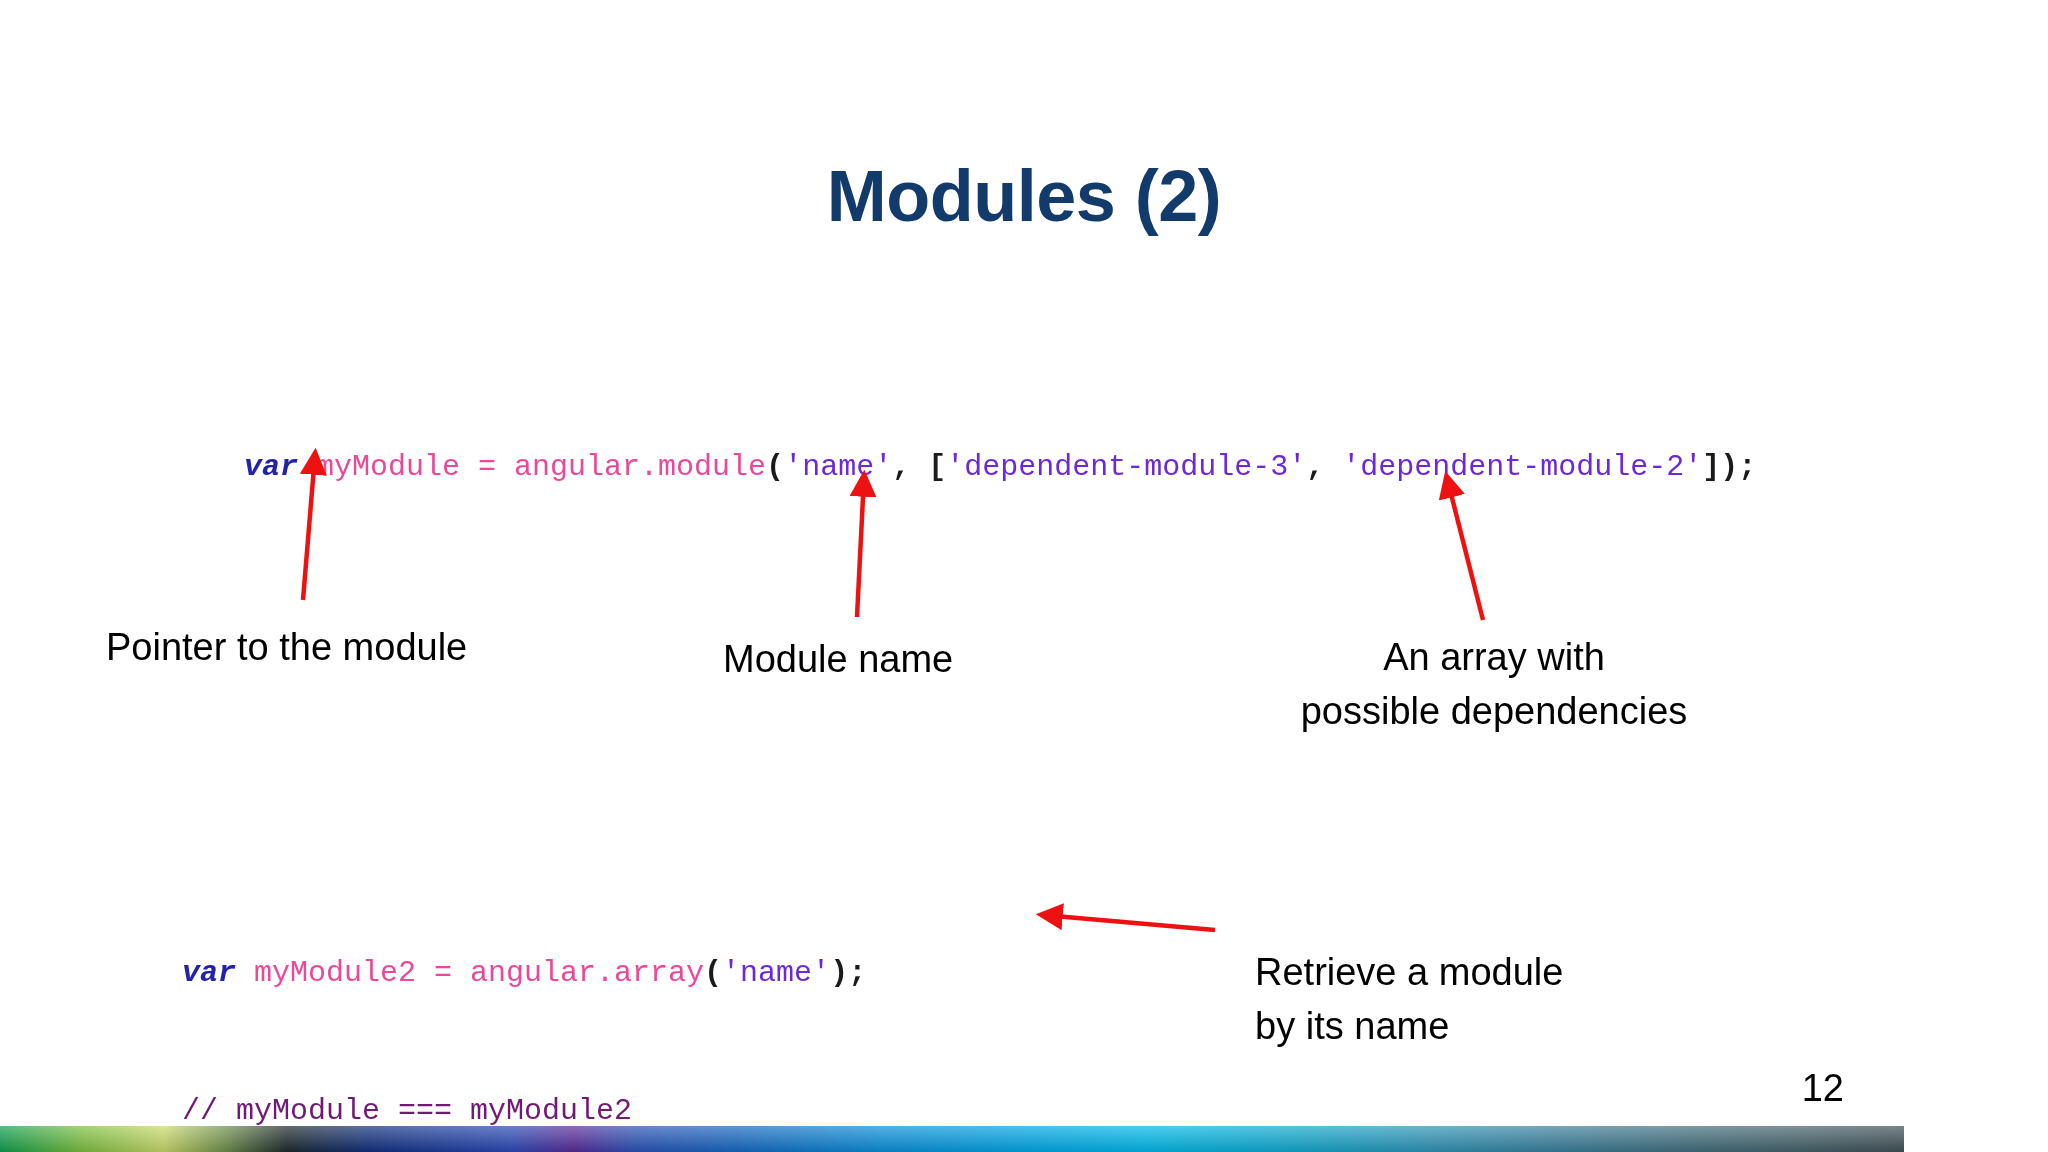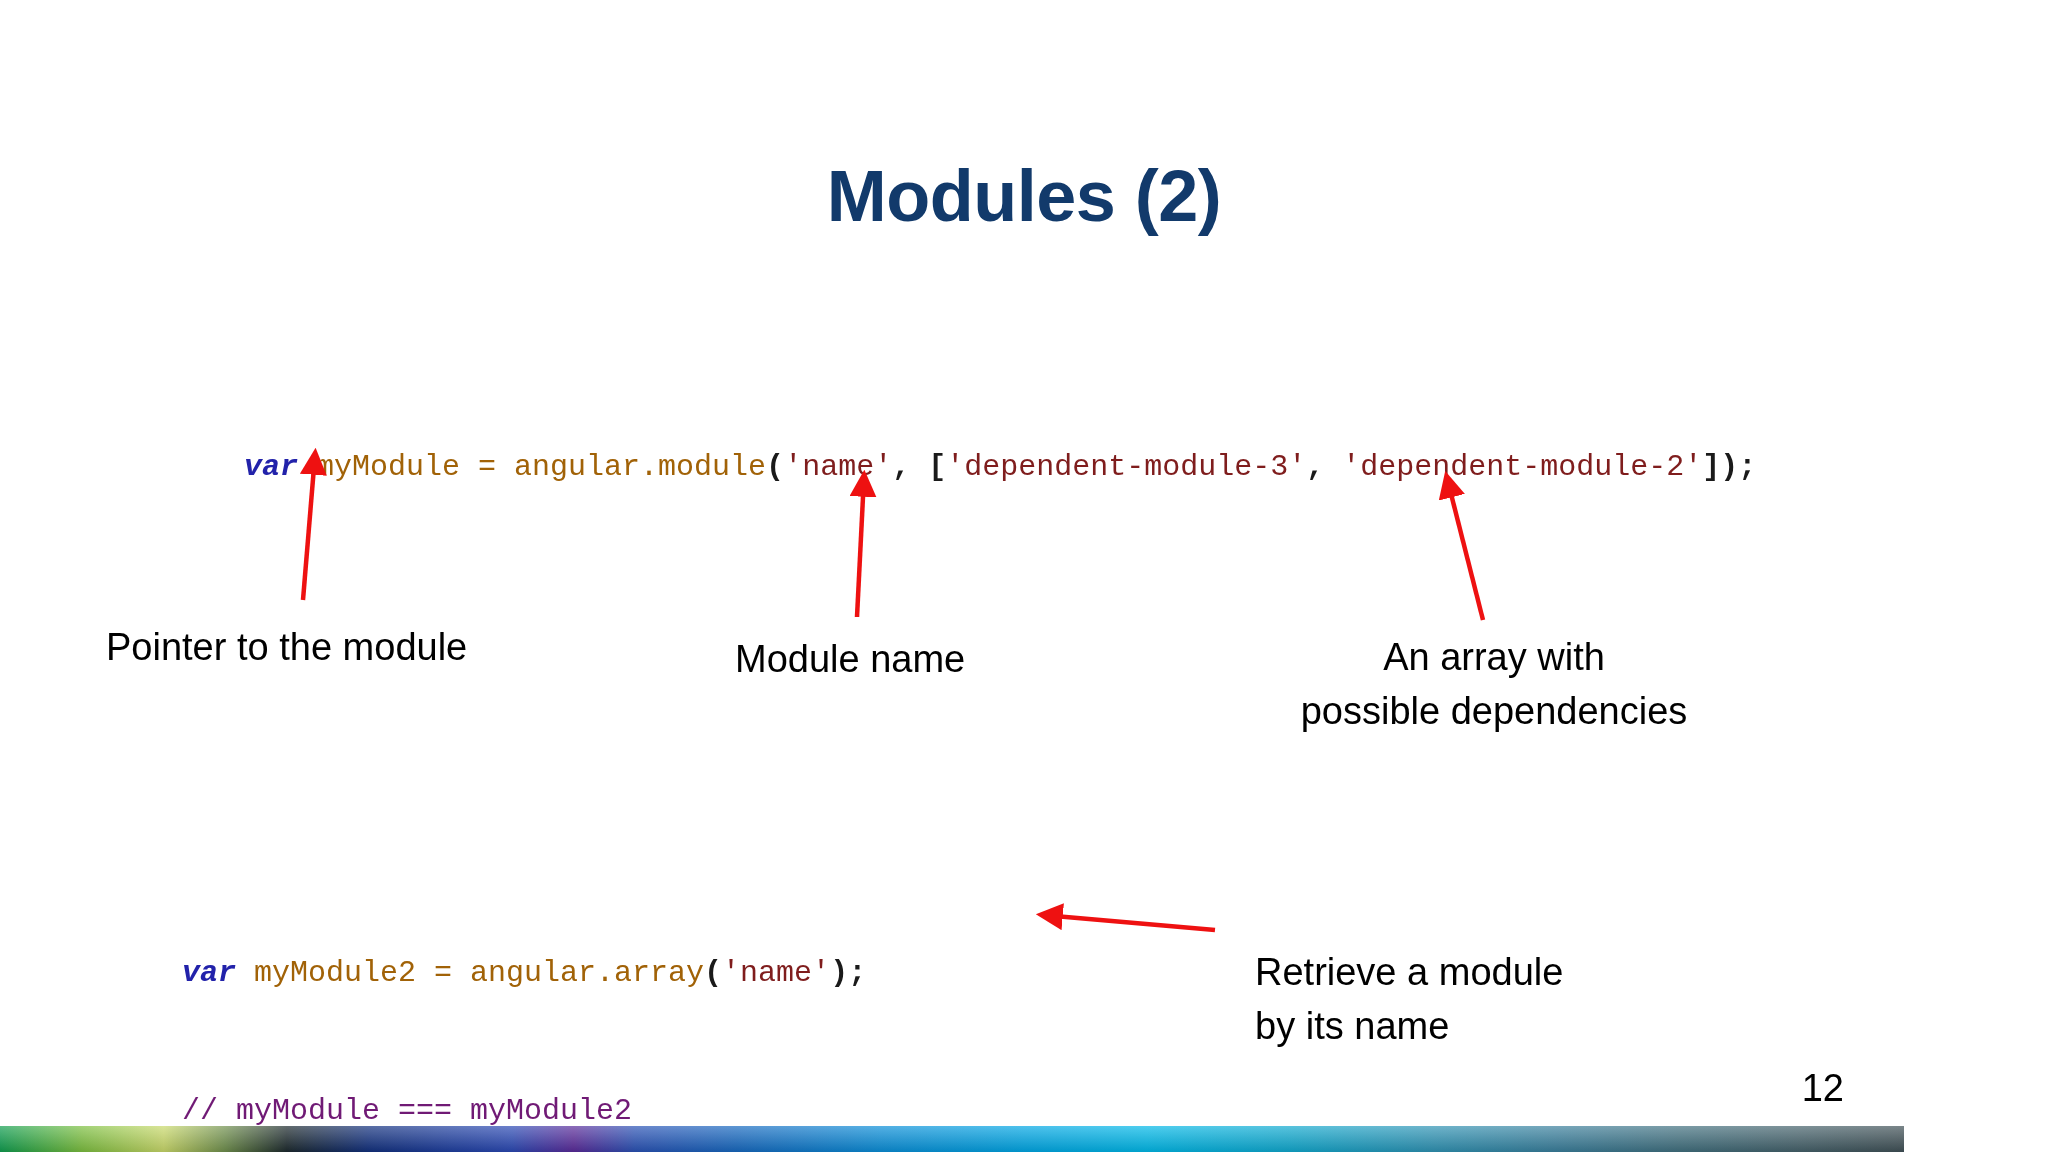--- a/index.html
+++ b/index.html
@@ -46,36 +46,36 @@
     color: #333333;
   }
   .code-block-1 { left: 172px; top: 398px; }
   .code-block-2 { left: 182px; top: 858px; }
 
   .tok-kw {
     color: #2222AA;
     font-weight: bold;
     font-style: italic;
   }
-  .tok-plain  { color: #a16207; }
-  .tok-str    { color: #7f1d1d; }
+  .tok-plain  { color: #ec4899; }
+  .tok-str    { color: #6d28d9; }
   .tok-punct  { color: #1a1a1a; font-weight: bold; }
   .tok-comment{ color: #701a75; }
 
   
   .annot {
     position: absolute;
     font-family: "Liberation Sans", sans-serif;
     font-size: 38px;
     line-height: 54px;
     color: #000000;
     white-space: pre-line;
   }
   .annot-pointer     { left: 106px;  top: 620px; }
-  .annot-modulename  { left: 723px;  top: 632px; margin-left: 12px; }
+  .annot-modulename  { left: 723px;  top: 632px; }
   .annot-array       { left: 1246px; top: 630px; width: 496px; text-align: center; }
   .annot-retrieve    { left: 1255px; top: 898px; margin-top: 47px; }
 
   
   .arrows {
     position: absolute;
     left: 0;
     top: 0;
     width: 2048px;
     height: 1152px;

